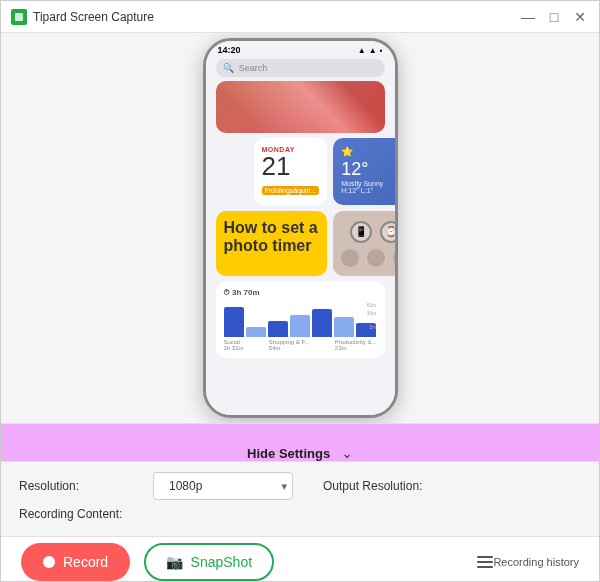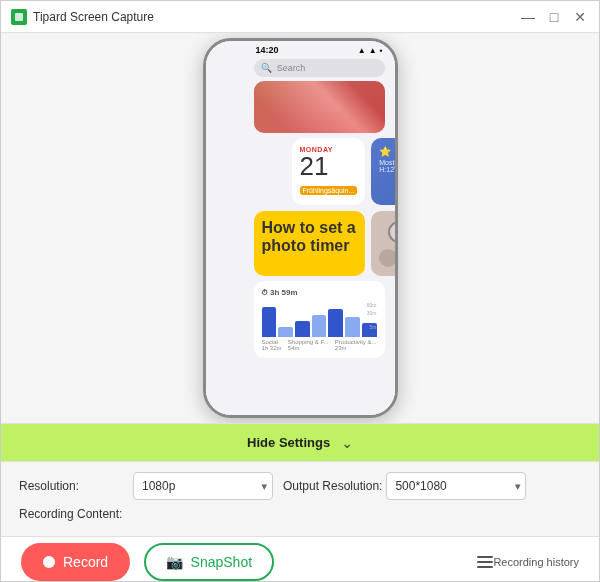--- a/index.html
+++ b/index.html
@@ -76,21 +76,20 @@
       overflow: hidden;
       position: relative;
       box-shadow: 0 4px 20px rgba(0,0,0,0.25);
     }
 
     .phone-screen {
       width: 100%;
       height: 100%;
       background: #f2f2f7;
       overflow: hidden;
-      padding-left: 38px;
     }
 
     
     .status-bar {
       background: transparent;
       padding: 4px 12px 2px;
       display: flex;
       align-items: center;
       justify-content: space-between;
       font-size: 9px;
@@ -256,24 +255,24 @@
       justify-content: space-between;
       margin-top: 2px;
     }
     .screentime-label {
       font-size: 6px;
       color: #888;
     }
 
     
     .hide-settings-bar {
-      background: #bef264;
+      background: #f0abfc;
       height: 38px;
       display: flex;
-      align-items: center;
+      align-items: flex-end;
       justify-content: center;
       gap: 11px;
       border-top: 1px solid #e0e0e0;
       cursor: pointer;
     }
     .hide-settings-text {
       font-size: 13px;
       font-weight: 600;
       color: #222;
     }
@@ -285,21 +284,21 @@
     
     .settings-panel {
       background: #f5f5f5;
       padding: 10px 18px 8px;
       border-top: 1px solid #e0e0e0;
     }
     .settings-row {
       display: flex;
       align-items: center;
       margin-bottom: 7px;
-      gap: 4px;
+      gap: 24px;
     }
     .settings-label {
       font-size: 12px;
       color: #333;
       min-width: 110px;
     }
     .select-wrapper {
       position: relative;
       display: inline-flex;
       align-items: center;
@@ -312,21 +311,21 @@
       color: #666;
       pointer-events: none;
     }
     .select-wrapper select {
       height: 28px;
       border: 1px solid #ccc;
       border-radius: 4px;
       background: #fff;
       font-size: 12px;
       color: #333;
-      padding: 0 22px 0 8px;
+      padding: 0 22px 0 15px;
       appearance: none;
       -webkit-appearance: none;
       cursor: pointer;
       min-width: 140px;
     }
 
     
     .action-bar {
       background: #ffffff;
       height: 50px;
@@ -450,20 +449,21 @@
         <div class="widget widget-calendar">
           <div class="day-label">MONDAY</div>
           <div class="day-number">21</div>
           <span class="event-text">Frühlingsäquin...</span>
         </div>
 
         <div class="widget widget-weather">
           <div style="display:flex;align-items:center;gap:4px;margin-bottom:2px">
             <span class="star-icon">⭐</span>
           </div>
+          <div class="temp">12°</div>
           <div class="condition">Mostly Sunny</div>
           <div class="condition">H:12° L:1°</div>
         </div>
 
         <div class="widget widget-yellow">
           <div class="widget-title">How to set a photo timer</div>
         </div>
 
         <div class="widget widget-circles">
           <div class="circles-row">
@@ -473,21 +473,21 @@
           <div class="circles-row">
             <div class="circle-icon" style="width:18px;height:18px;background:rgba(150,130,120,0.4);border:none;border-radius:50%;"></div>
             <div class="circle-icon" style="width:18px;height:18px;background:rgba(150,130,120,0.4);border:none;border-radius:50%;"></div>
             <div class="circle-icon" style="width:18px;height:18px;background:rgba(150,130,120,0.4);border:none;border-radius:50%;"></div>
           </div>
         </div>
       </div>
 
       <div class="widget-screentime">
         <div class="screentime-header">
-          <span>⏱ 3h 59m</span>
+          <span>⏱ 3h 70m</span>
         </div>
         <div style="display:flex;gap:2px;align-items:flex-end;position:relative;">
           <div style="position:absolute;right:0;top:0;font-size:5px;color:#aaa;">60m</div>
           <div style="position:absolute;right:0;top:8px;font-size:5px;color:#aaa;">30m</div>
           <div style="position:absolute;right:0;top:22px;font-size:5px;color:#aaa;">5m</div>
           <div class="screentime-bars" style="width:100%;">
             <div class="bar bar-blue" style="height:30px;"></div>
             <div class="bar bar-light-blue" style="height:10px;"></div>
             <div class="bar bar-blue" style="height:16px;"></div>
             <div class="bar bar-light-blue" style="height:22px;"></div>
@@ -515,26 +515,20 @@
   <div class="settings-row">
     <span class="settings-label">Resolution:</span>
     <div class="select-wrapper">
       <select>
         <option>1080p</option>
         <option>720p</option>
         <option>480p</option>
       </select>
     </div>
     <span class="output-label" style="margin-left:6px;">Output Resolution:</span>
-    <div class="select-wrapper">
-      <select>
-        <option>500*1080</option>
-        <option>1080*1920</option>
-      </select>
-    </div>
   </div>
   <div class="settings-row">
     <span class="settings-label">Recording Content:</span>
   </div>
 </div>
 
 <div class="action-bar">
   <div class="action-buttons">
     <button class="btn-record">
       <span class="rec-dot"></span>

